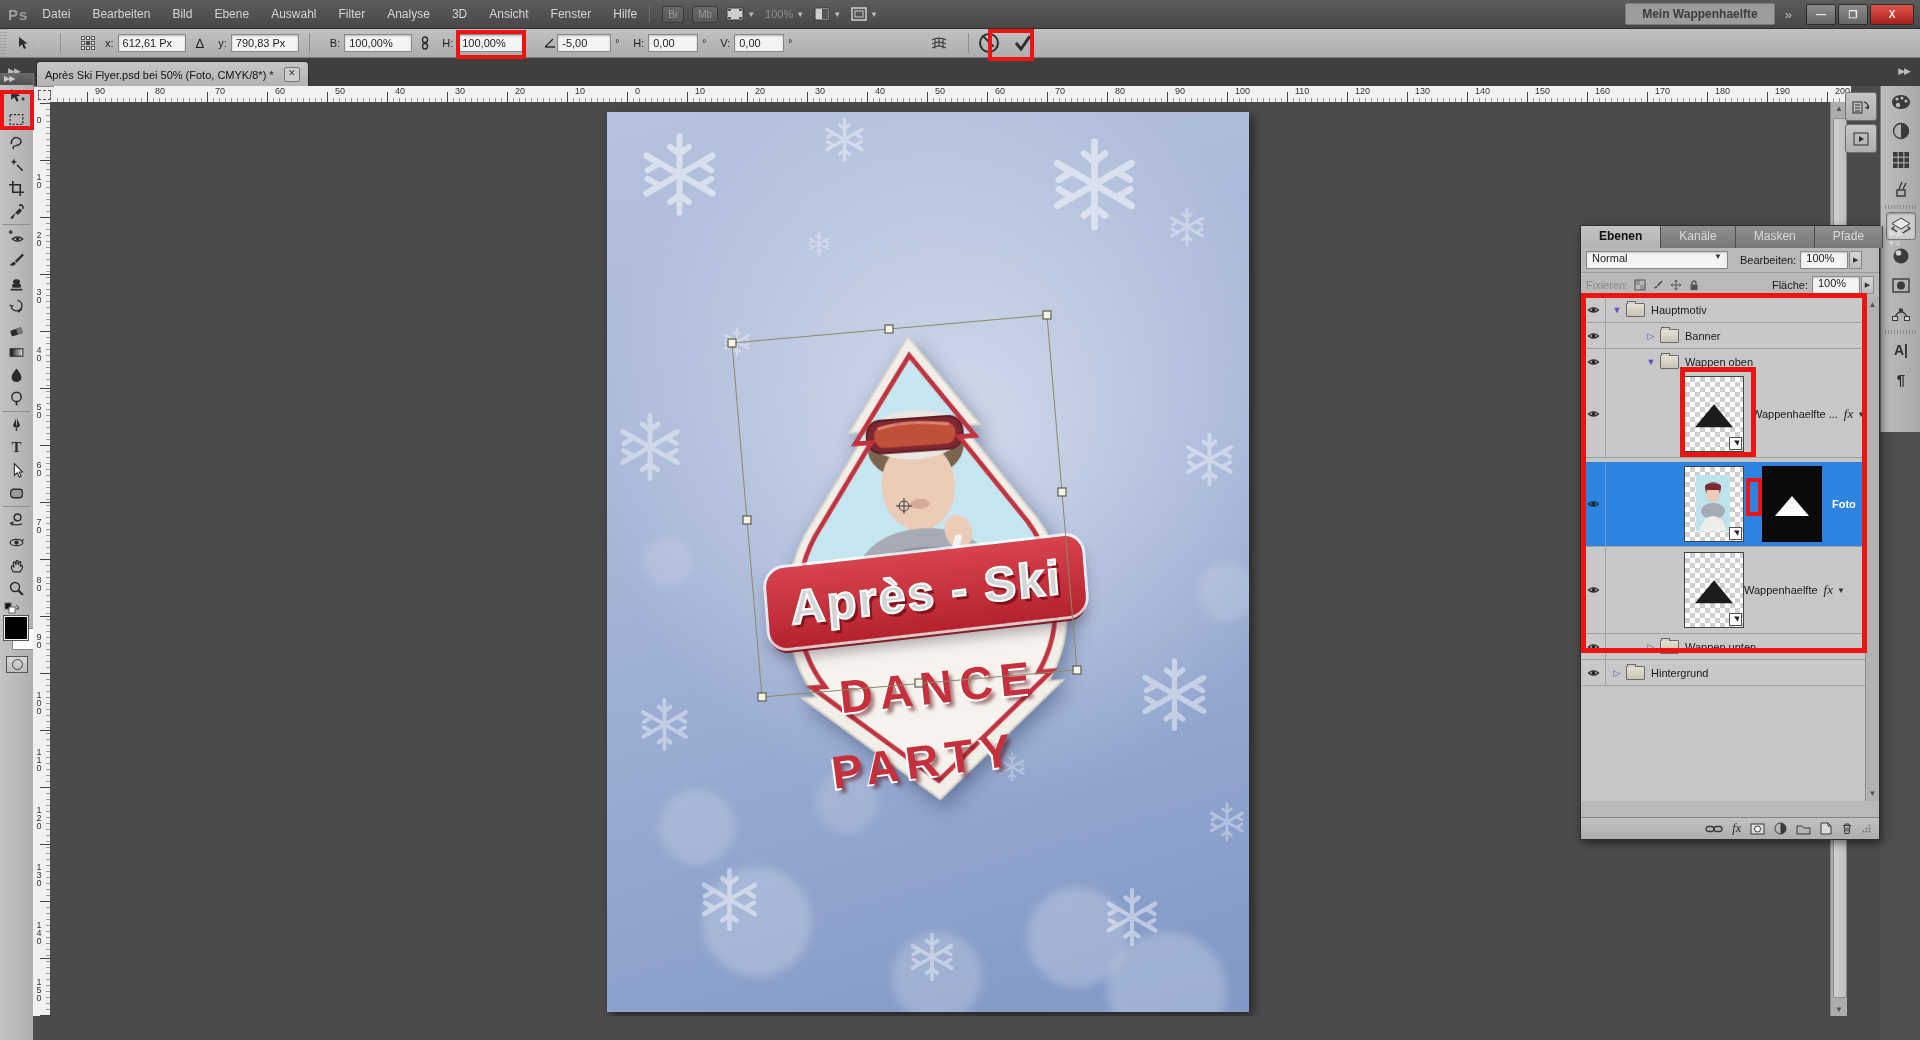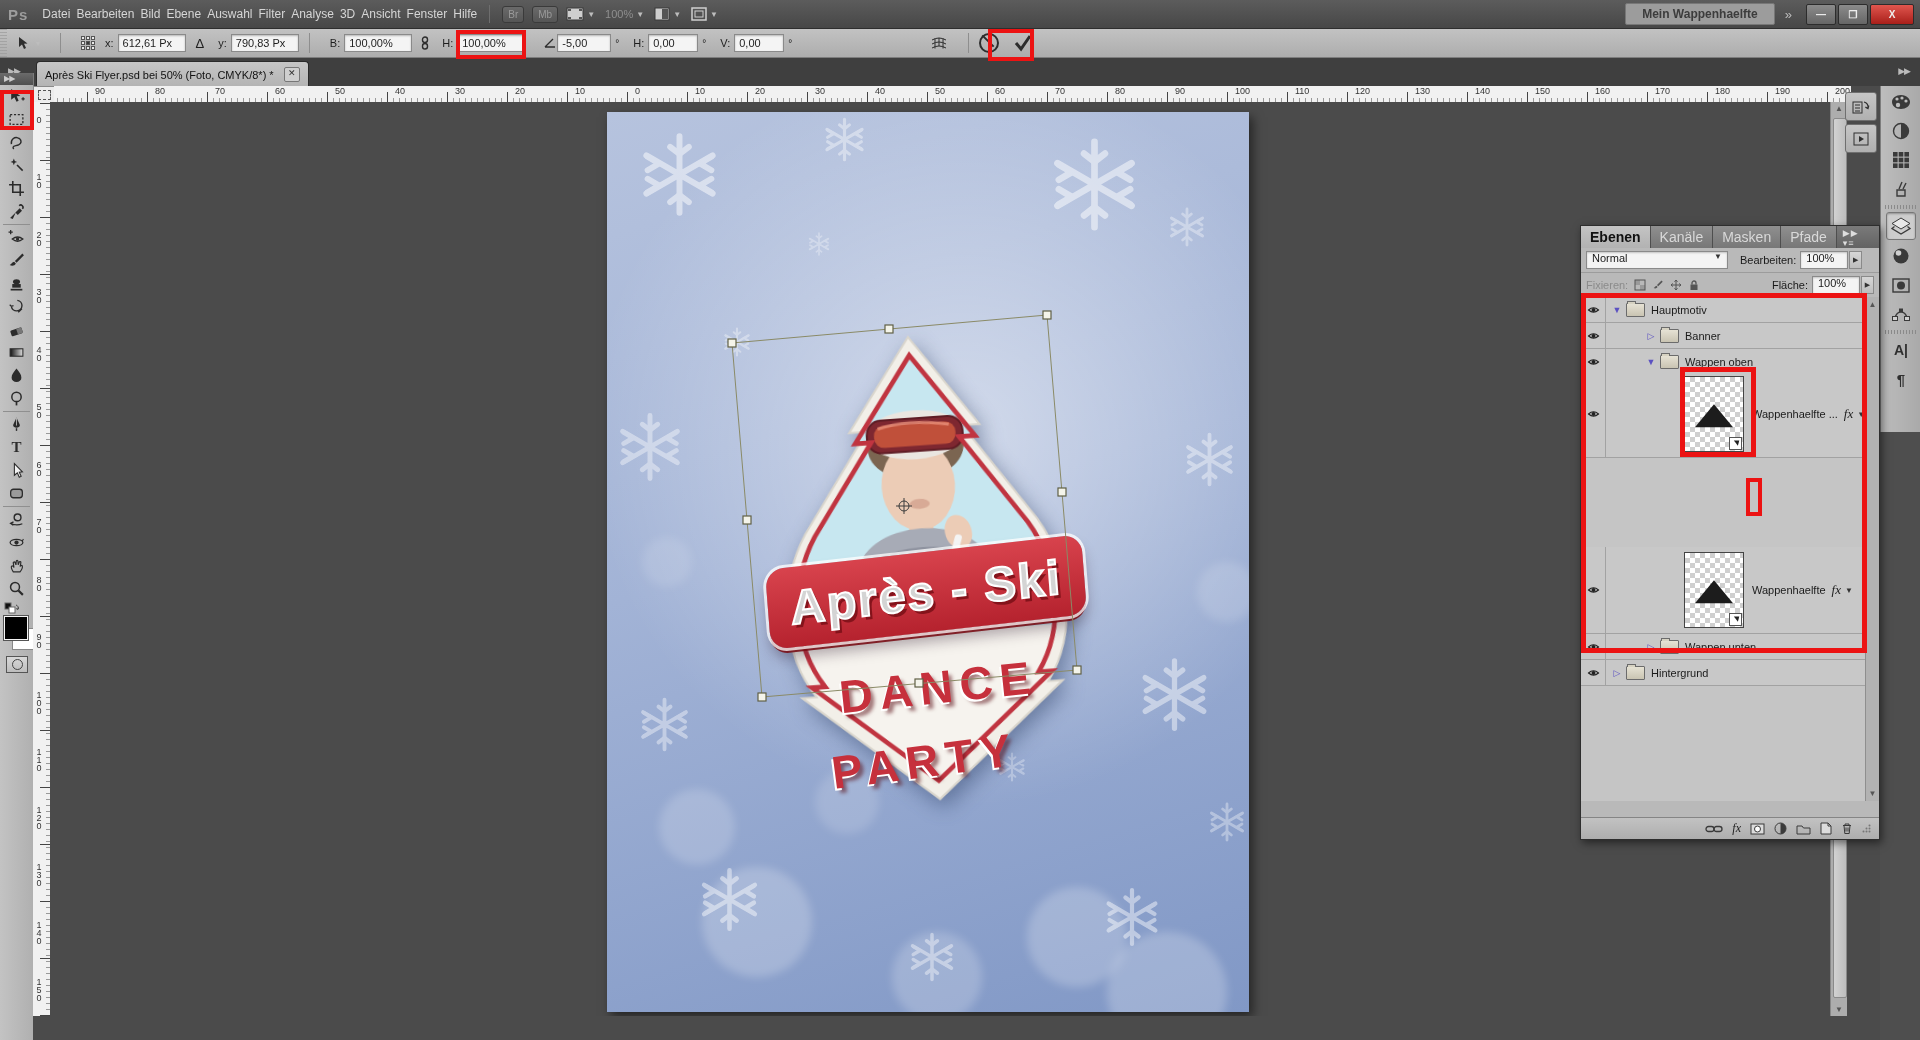--- a/index.html
+++ b/index.html
@@ -7,21 +7,21 @@
        font-family:"Liberation Sans",sans-serif;position:relative;font-size:11px;color:#1a1a1a;
        -webkit-user-select:none}
   .abs{position:absolute}
   svg{display:block}
 
   
   .titlebar{position:absolute;left:0;top:0;width:1920px;height:28px;
     background:linear-gradient(#5c5c5c,#474747);border-bottom:1px solid #2e2e2e;
     display:flex;align-items:center;color:#d6d6d6}
   .pslogo{font-weight:bold;font-size:15px;color:#9d9d9d;margin:0 14px 0 8px;letter-spacing:1px}
-  .menus{display:flex;gap:6px}
+  .menus{display:flex;gap:22px}
   .menus span{cursor:default;font-size:12px}
   .tb-sep{width:1px;height:18px;background:#6e6e6e;margin:0 12px}
   .mini-btn{border:1px solid #3a3a3a;border-radius:3px;background:linear-gradient(#6a6a6a,#555);
     color:#9a9a9a;font-size:10px;padding:2px 5px;margin-right:8px}
   .tb-icon{display:inline-flex;align-items:center;margin-right:10px;color:#cfcfcf}
   .tb-dd{font-size:8px;color:#bdbdbd;margin-left:3px}
   .tb-grayed{color:#8f8f8f}
   .workspace-btn{margin-left:auto;background:#9c9c9c;color:#3c3c3c;font-weight:bold;
     border:1px solid #777;border-radius:2px;padding:3px 16px;font-size:12px}
   .tb-more{color:#bdbdbd;font-size:13px;margin:0 12px 0 10px}
@@ -125,21 +125,21 @@
   .doc-size{margin:0 10px;font-size:11px}
   .play-btn{width:0;height:0;border-left:7px solid #222;border-top:5px solid transparent;border-bottom:5px solid transparent;margin:0 10px}
   .hscroll{flex:1;height:15px;margin:0 4px;background:#9f9f9f;border:1px solid #868686;border-radius:2px;position:relative}
   .hscroll .thumb{position:absolute;left:14px;top:1px;right:14px;height:11px;background:linear-gradient(#d4d4d4,#bcbcbc);border:1px solid #8a8a8a;border-radius:2px}
   .hs-arrow{position:absolute;top:1px;font-size:8px;color:#555}
 
   
   .layers-panel{position:absolute;left:1580px;top:225px;width:298px;height:613px;background:#b9b9b9;
     border:1px solid #2e2e2e;box-shadow:2px 3px 8px rgba(0,0,0,.5);z-index:20}
   .lp-tabs{height:22px;background:linear-gradient(#7a7a7a,#636363);display:flex;align-items:flex-end}
-  .lp-tab{padding:3px 9px;font-size:14px;color:#d9d9d9;background:linear-gradient(#8f8f8f,#777);
+  .lp-tab{padding:3px 18px;font-size:12px;color:#d9d9d9;background:linear-gradient(#8f8f8f,#777);
     border-right:1px solid #4e4e4e;height:16px}
   .lp-tab.active{background:linear-gradient(#c4c4c4,#b2b2b2);color:#111;font-weight:bold}
   .lp-tabs .lp-icons{margin-left:auto;color:#ddd;font-size:9px;padding:0 6px;letter-spacing:1px}
   .lp-row{display:flex;align-items:center;height:24px;padding:0 5px;border-bottom:1px solid #9c9c9c}
   .dropdown{background:#f4f4f4;border:1px solid #8a8a8a;box-shadow:inset 0 1px 2px rgba(0,0,0,.2);
     height:16px;display:flex;padding:0 5px;font-size:11px}
   .dd-arrow{margin-left:auto;font-size:8px;color:#333}
   .spin-btn{width:11px;height:16px;border:1px solid #8a8a8a;background:linear-gradient(#d6d6d6,#bdbdbd);
     font-size:7px;display:flex;align-items:center;justify-content:center;color:#333;margin-left:1px}
   .lock-label{color:#8b8b8b;font-size:11px}
@@ -720,33 +720,56 @@
         </span>
       <span class="checker" style="width:58px;height:74px;margin-left:78px;flex:none">
         <i class="blacktri"></i>
           <i class="so-badge">◥</i>
       </span>
       <span class="lname" style="margin-left:8px">Wappenhaelfte ...</span>
       <span class="fxtag">fx</span>
       <span class="lrow-dd">▼</span>
     </div>
 
+    <div class="lrow sel" style="top:165px;height:84px">
+      <span class="eyecol">
+          <svg width="13" height="10" viewBox="0 0 12 10">
+            <path d="M1 5 Q6 0.5 11 5 Q6 9.5 1 5z" fill="none" stroke="#222" stroke-width="1.1"></path>
+            <circle cx="6" cy="5" r="2" fill="#222"></circle>
+          </svg>
+        </span>
+      <span class="checker" style="width:58px;height:74px;margin-left:78px;flex:none">
+        <svg width="34" height="56" viewBox="0 0 34 56" style="position:absolute;left:11px;top:8px">
+            <rect width="34" height="56" fill="#bfe3ec"></rect>
+            <ellipse cx="17" cy="14" rx="8" ry="7" fill="#7b6551"></ellipse>
+            <ellipse cx="17" cy="19" rx="6.5" ry="8" fill="#ecccb6"></ellipse>
+            <rect x="9" y="9" width="16" height="6" rx="3" fill="#7e2730"></rect>
+            <ellipse cx="17" cy="36" rx="12" ry="8" fill="#a7abb6"></ellipse>
+            <path d="M4 56 Q6 42 17 41 Q28 42 30 56 Z" fill="#efedea"></path>
+          </svg>
+        <i class="so-badge">◥</i>
+      </span>
+      <span style="width:58px;height:74px;background:#0a0a0a;border:1px solid #000;position:relative;margin-left:18px;flex:none">
+        <i style="position:absolute;left:50%;top:50%;transform:translate(-50%,-40%);width:0;height:0;border-left:17px solid transparent;border-right:17px solid transparent;border-bottom:20px solid #fff"></i>
+      </span>
+      <span class="lname" style="margin-left:10px;font-weight:bold;color:#fff">Foto</span>
+    </div>
 
     <div class="lrow" style="top:250px;height:86px">
       <span class="eyecol">
           <svg width="13" height="10" viewBox="0 0 12 10">
             <path d="M1 5 Q6 0.5 11 5 Q6 9.5 1 5z" fill="none" stroke="#222" stroke-width="1.1"></path>
             <circle cx="6" cy="5" r="2" fill="#222"></circle>
           </svg>
         </span>
       <span class="checker" style="width:58px;height:74px;margin-left:78px;flex:none">
         <i class="blacktri"></i>
           <i class="so-badge">◥</i>
       </span>
-      <span class="lname" style="margin-left:8px">Wappenhaelfte</span>
+      <span class="lname" style="margin-left:0">Wappenhaelfte</span>
       <span class="fxtag">fx</span>
       <span class="lrow-dd">▼</span>
     </div>
 
     <div class="lrow" style="top:337px;height:25px">
       <span class="eyecol">
           <svg width="13" height="10" viewBox="0 0 12 10">
             <path d="M1 5 Q6 0.5 11 5 Q6 9.5 1 5z" fill="none" stroke="#222" stroke-width="1.1"></path>
             <circle cx="6" cy="5" r="2" fill="#222"></circle>
           </svg>

